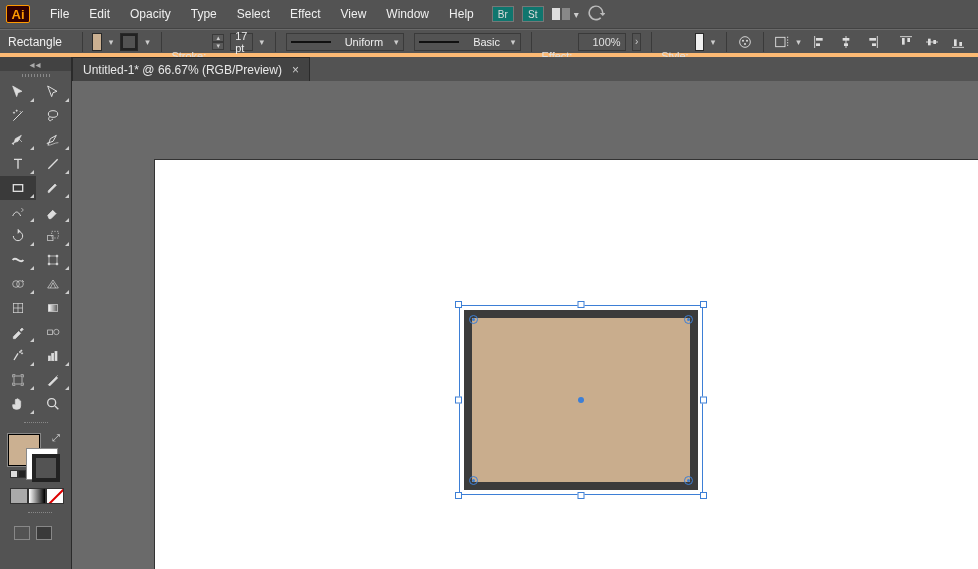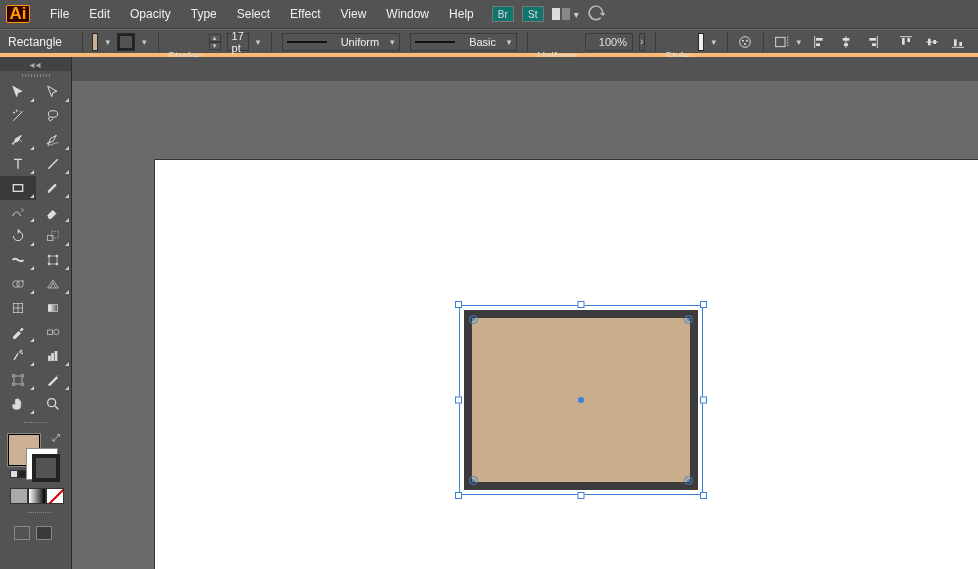--- a/index.html
+++ b/index.html
@@ -1,18 +1,18 @@
 <!DOCTYPE html>
 <html><head>
 <meta charset="utf-8">
 <style>
   * { box-sizing: border-box; margin: 0; padding: 0; font-family: "Segoe UI", Arial, sans-serif; }
   html,body { width:978px; height:569px; background:#535353; overflow:hidden; color:#e0e0e0; font-size:12px; }
   .menubar { height:29px; background:#535353; display:flex; align-items:center; padding:0 6px; gap:0; border-bottom:1px solid #434343;}
-  .menubar .ai-logo { width:24px; height:18px; background:#330000; border:1px solid #ff9a00; color:#ff9a00; font-weight:bold; font-size:17px; display:flex; align-items:center; justify-content:center; margin-right:10px; border-radius:2px;}
+  .menubar .ai-logo { width:24px; height:18px; background:#330000; border:1px solid #ff9a00; color:#ff9a00; font-weight:bold; font-size:13px; display:flex; align-items:center; justify-content:center; margin-right:10px; border-radius:2px;}
   .menubar .menu-item { padding:0 10px; height:100%; display:flex; align-items:center; color:#f0f0f0; cursor:default;}
   .menubar .right-cluster { margin-left:8px; display:flex; align-items:center; gap:8px;}
   .chip { width:22px; height:16px; background:#0f766e; border:1px solid #777; color:#ddd; font-size:10px; display:flex; align-items:center; justify-content:center;}
   .ws-switch { display:flex; align-items:center; gap:2px;}
   .ws-box { width:8px; height:12px; background:#ddd;}
   .ws-box.dim { background:#888;}
   .down-caret { font-size:10px; color:#ccc; margin-left:2px;}
   .sync-icon svg { width:18px; height:18px; fill:#bbb; }
 
   .ctrlbar { height:28px; background:#535353; border-top:1px solid #6a6a6a; border-bottom:4px solid #fdba74; display:flex; align-items:center; padding:0 8px; gap:6px;}
@@ -158,21 +158,21 @@
 
   <div class="combo" style="margin-left:4px;">
     <div class="preview">
         <div class="line"></div>
       </div>
     <div class="txt">Basic</div>
     <div class="car">▾</div>
   </div>
 
   <div class="sep"></div>
-  <span class="label-sm"><u>Uniform:</u></span>
+  <span class="label-sm"><u>Effect:</u></span>
   <div class="pct">100%</div>
   <div class="arrow-btn">›</div>
 
   <div class="sep"></div>
   <span class="label-sm">Style:</span>
   <span class="swatch style"></span>
   <span class="dd">▾</span>
 
   <div class="sep"></div>
   <div class="icon-btn">
@@ -466,20 +466,26 @@
           <span></span>
         </div>
       <div class="screens-row">
         <div></div>
         <div style="background:#3a3a3a"></div>
       </div>
     </div>
   </div>
 
   <div class="workarea">
+    <div class="tabbar">
+      <div class="tab">
+        <span class="title">Untitled-1* @ 66.67% (RGB/Preview)</span>
+        <span class="close">×</span>
+      </div>
+    </div>
     <div class="canvas-bg">
       <div class="artboard"></div>
       <div class="shape-sel" id="shape-sel" style="left: 387px; top: 224px; width: 244px; height: 190px;">
         <div class="rect-shape"></div>
         <div class="bbox"></div>
         <div class="corner c-tl"></div>
         <div class="corner c-tr"></div>
         <div class="corner c-bl"></div>
         <div class="corner c-br"></div>
         <div class="mid-handle mh-top"></div>

